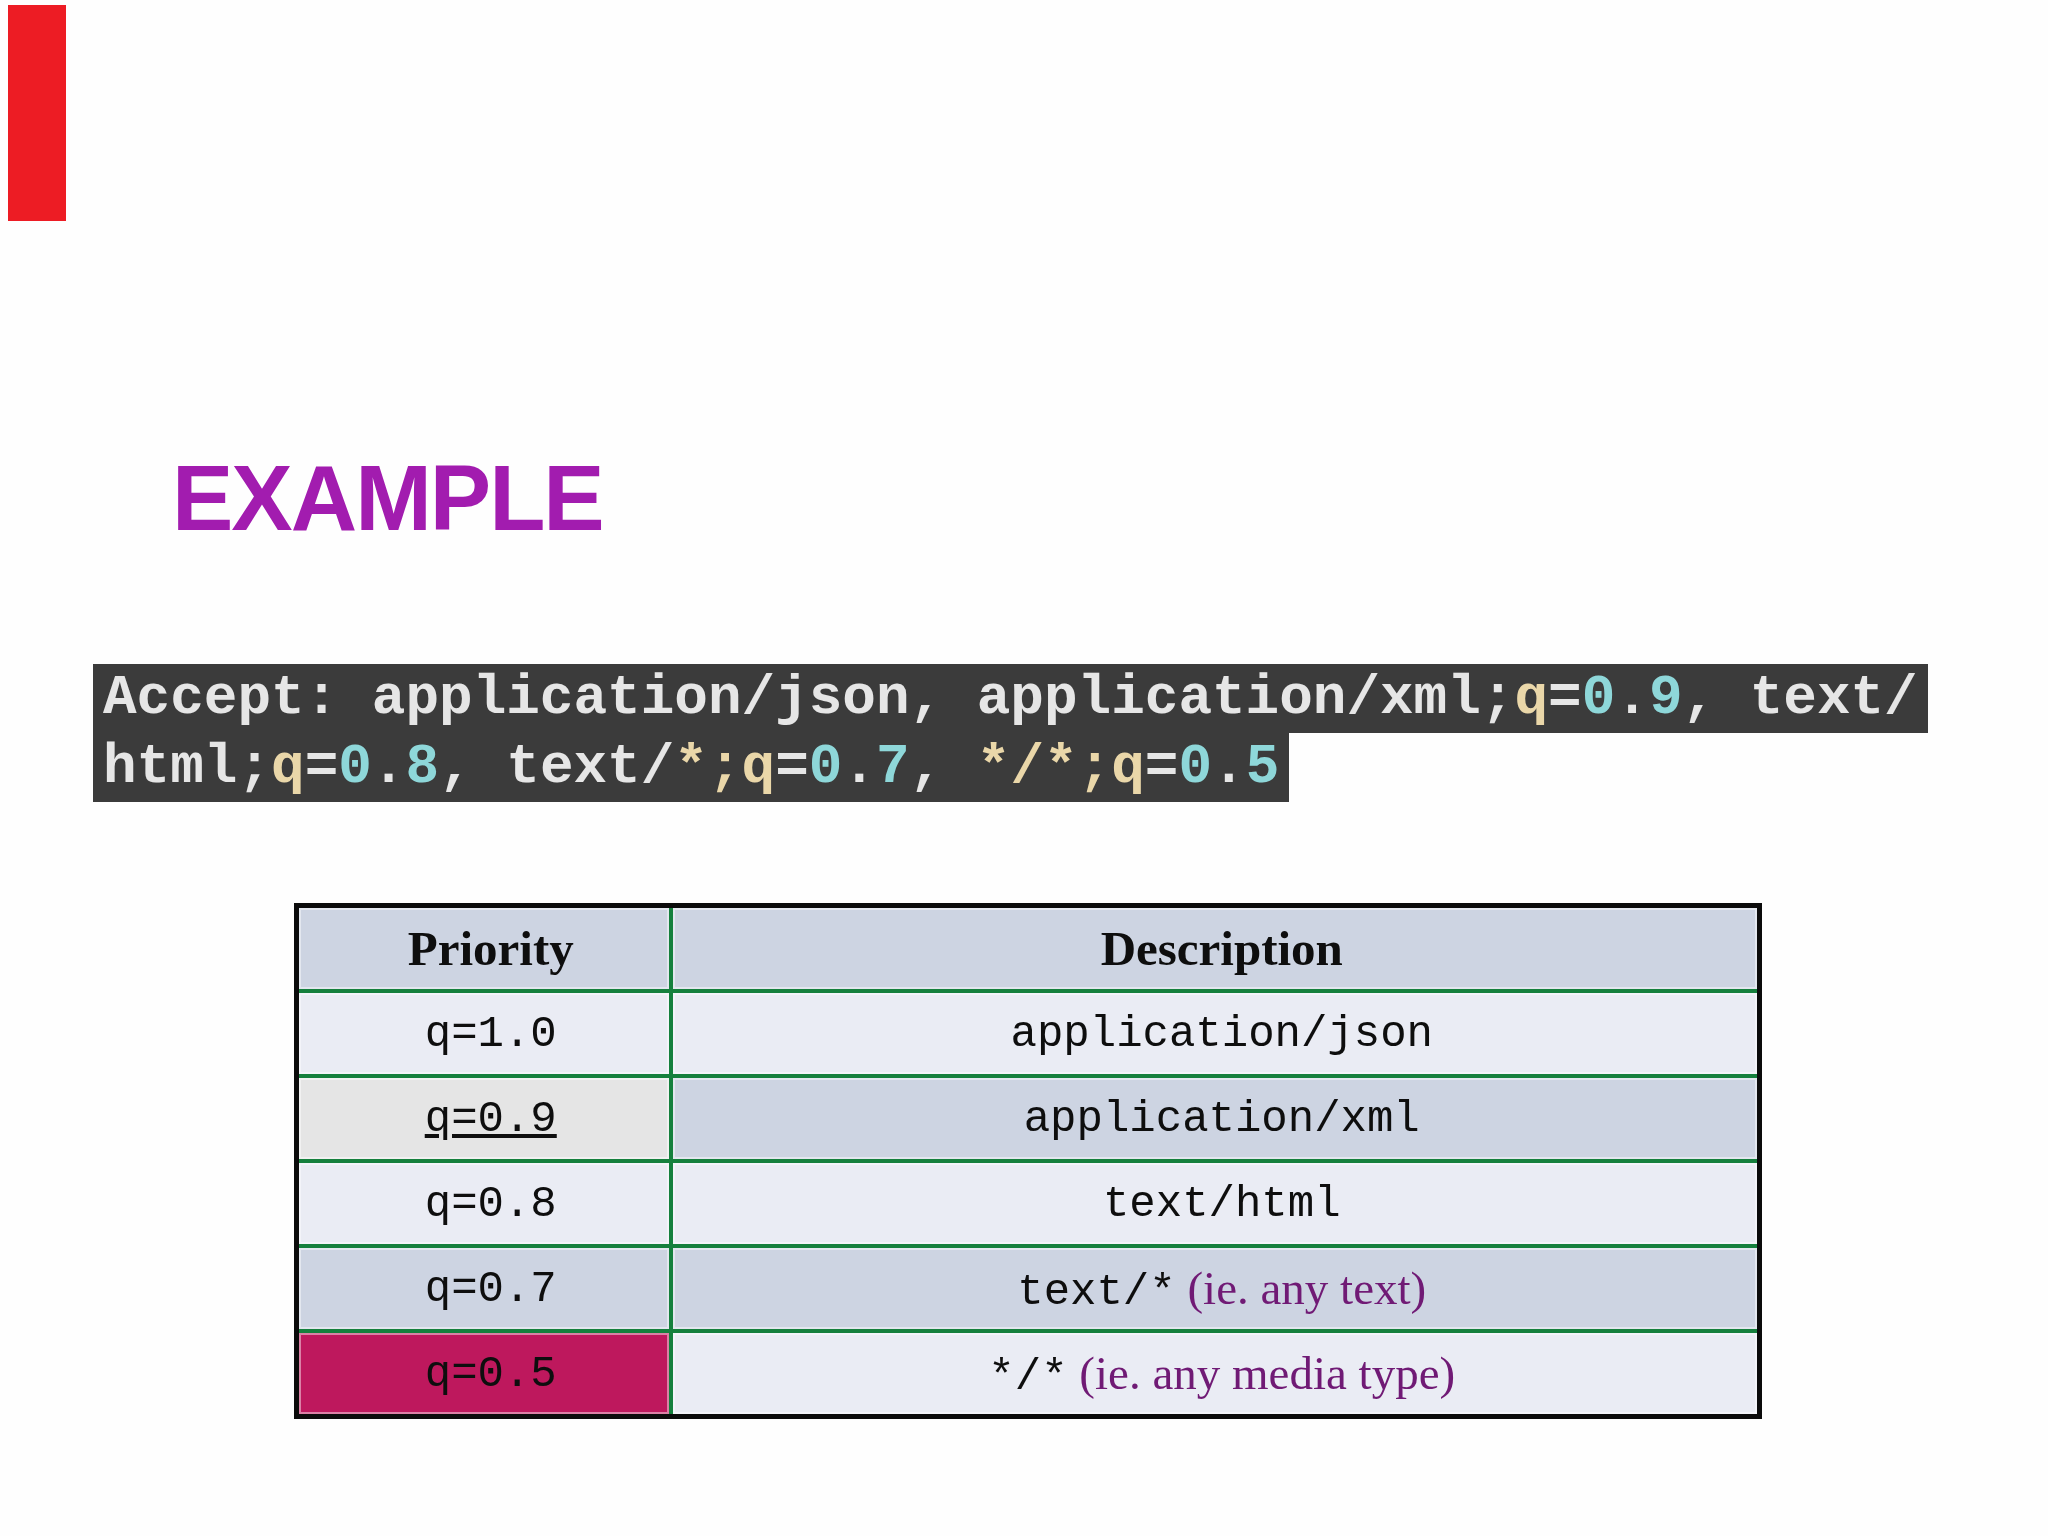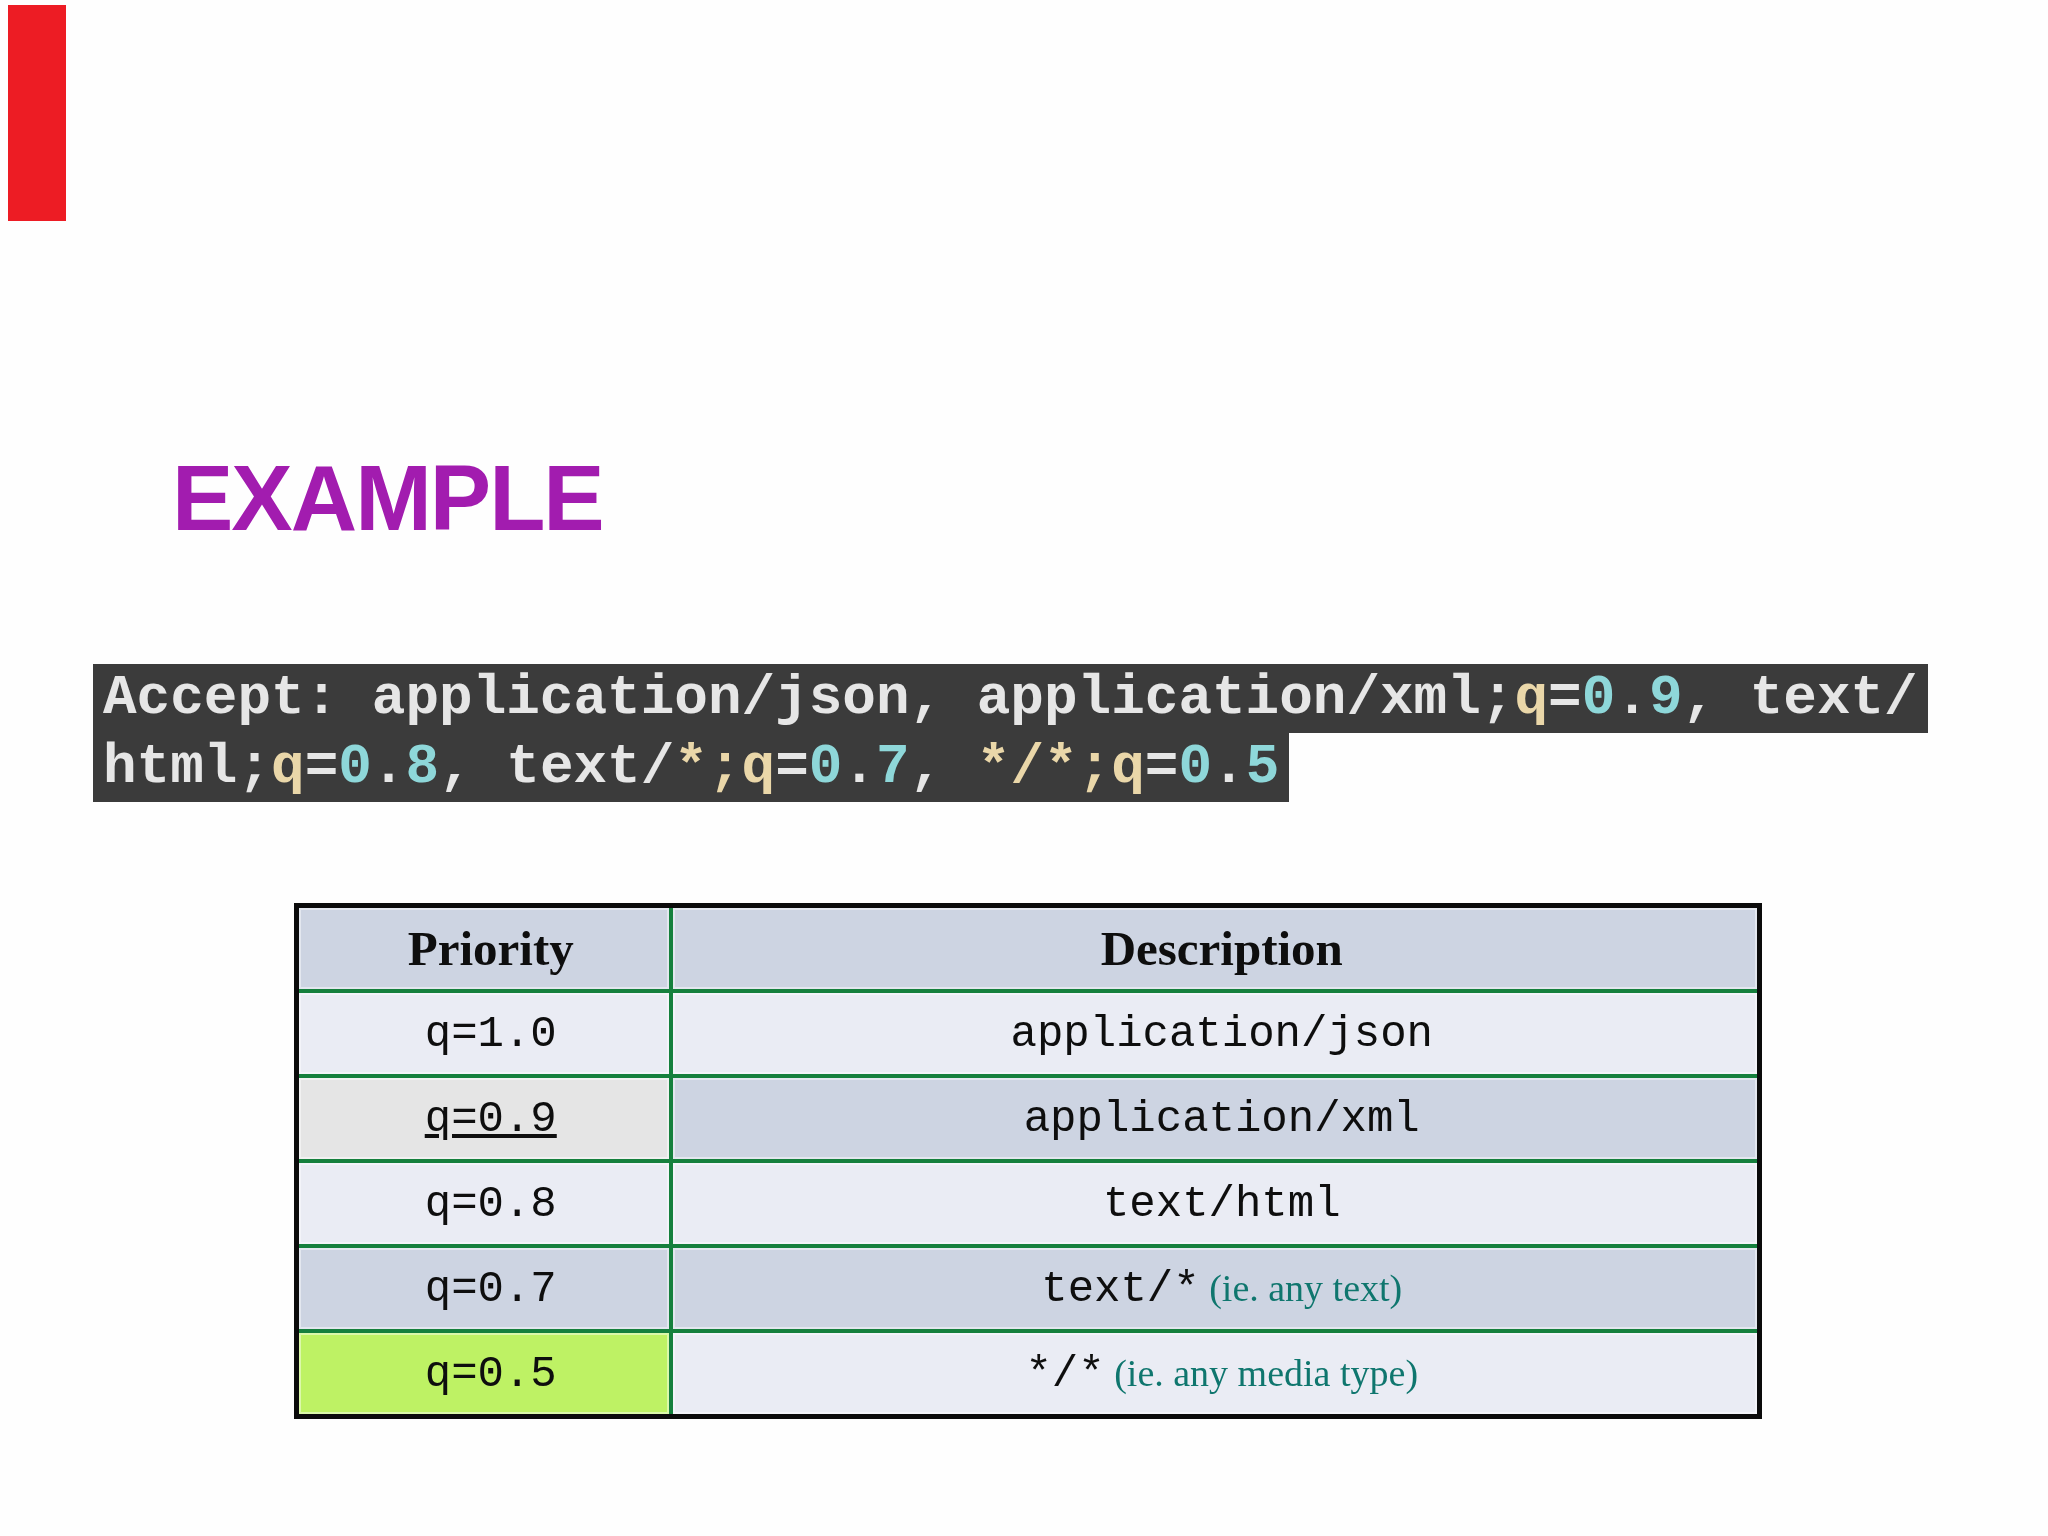--- a/index.html
+++ b/index.html
@@ -56,22 +56,22 @@
     font-size:49px;
     color:#0e0e0e;
   }
   .mono{
     font-family:"Liberation Mono", monospace;
     font-size:44px;
     color:#0e0e0e;
   }
   .serif-note{
     font-family:"Liberation Serif", serif;
-    font-size:38px;
-    color:#0f766e;
+    font-size:47px;
+    color:#701a75;
   }
 </style>
 </head>
 <body style="background: rgb(254, 254, 254);">
 
 <div class="accent-bar" style="background: rgb(237, 28, 36);"></div>
 
 <div class="slide-title">EXAMPLE</div>
 
 <div class="code-block"><div class="code-line" style="background: rgb(59, 59, 59);"><span style="color: rgb(230, 230, 230);">Accept: application/json, application/xml;</span><span style="color: rgb(234, 215, 169);">q</span><span style="color: rgb(230, 230, 230);">=</span><span style="color: rgb(142, 215, 217);">0</span><span style="color: rgb(230, 230, 230);">.</span><span style="color: rgb(142, 215, 217);">9</span><span style="color: rgb(230, 230, 230);">, text/</span></div><div class="code-line" style="background: rgb(59, 59, 59);"><span style="color: rgb(230, 230, 230);">html;</span><span style="color: rgb(234, 215, 169);">q</span><span style="color: rgb(230, 230, 230);">=</span><span style="color: rgb(142, 215, 217);">0</span><span style="color: rgb(230, 230, 230);">.</span><span style="color: rgb(142, 215, 217);">8</span><span style="color: rgb(230, 230, 230);">, text/</span><span style="color: rgb(234, 215, 169);">*;</span><span style="color: rgb(234, 215, 169);">q</span><span style="color: rgb(230, 230, 230);">=</span><span style="color: rgb(142, 215, 217);">0</span><span style="color: rgb(230, 230, 230);">.</span><span style="color: rgb(142, 215, 217);">7</span><span style="color: rgb(230, 230, 230);">, </span><span style="color: rgb(234, 215, 169);">*/*;</span><span style="color: rgb(234, 215, 169);">q</span><span style="color: rgb(230, 230, 230);">=</span><span style="color: rgb(142, 215, 217);">0</span><span style="color: rgb(230, 230, 230);">.</span><span style="color: rgb(142, 215, 217);">5</span></div></div>
@@ -98,17 +98,17 @@
       </tr>
       <tr>
         <td class="mono" style="background: rgb(234, 236, 244);">q=0.8</td>
         <td style="background: rgb(234, 236, 244);"><span class="mono">text/html</span></td>
       </tr>
       <tr>
         <td class="mono" style="background: rgb(205, 212, 226);">q=0.7</td>
         <td style="background: rgb(205, 212, 226);"><span class="mono">text/*</span><span class="serif-note"> (ie. any text)</span></td>
       </tr>
       <tr>
-        <td class="mono" style="background: #bef264;">q=0.5</td>
+        <td class="mono" style="background: #be185d;">q=0.5</td>
         <td style="background: rgb(234, 236, 244);"><span class="mono">*/*</span><span class="serif-note"> (ie. any media type)</span></td>
       </tr>
     </tbody>
 </table>
 
 </body></html>

